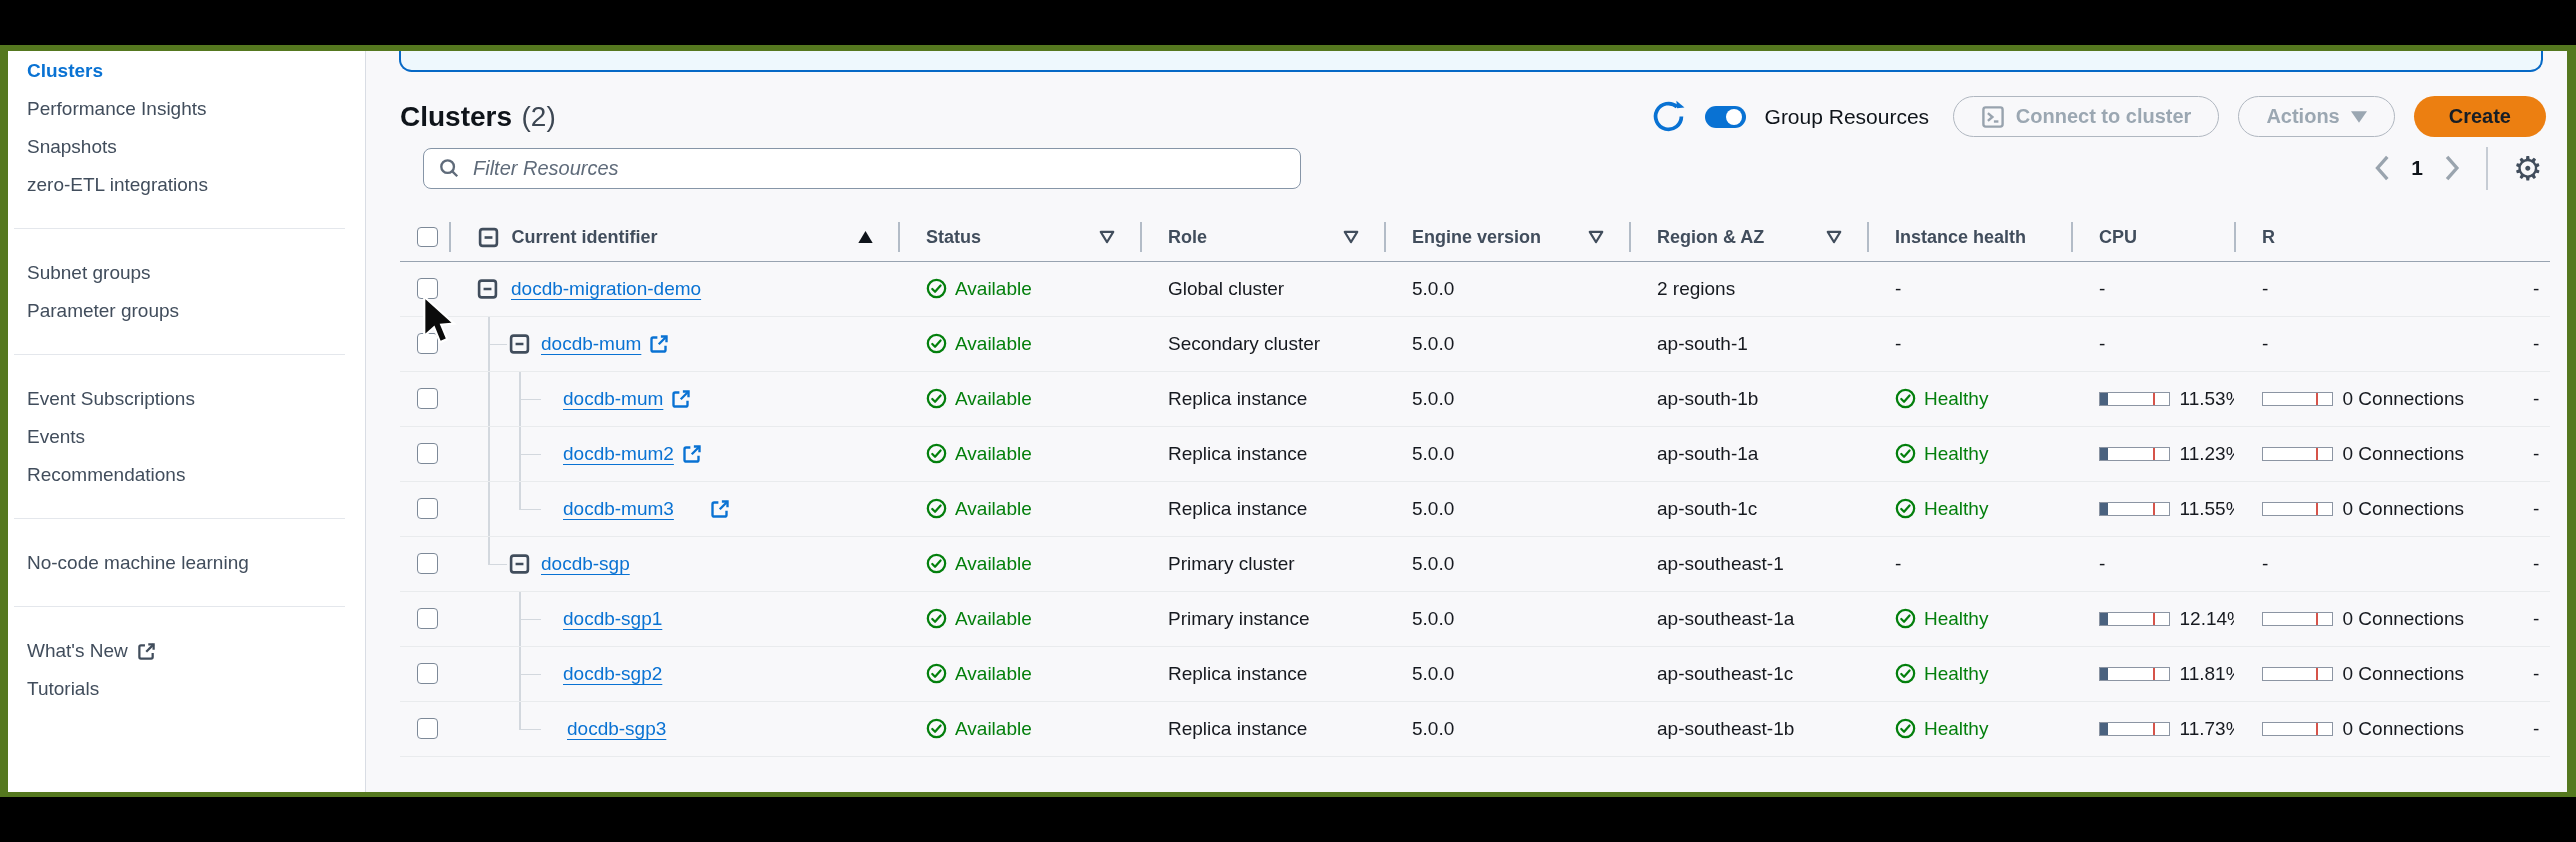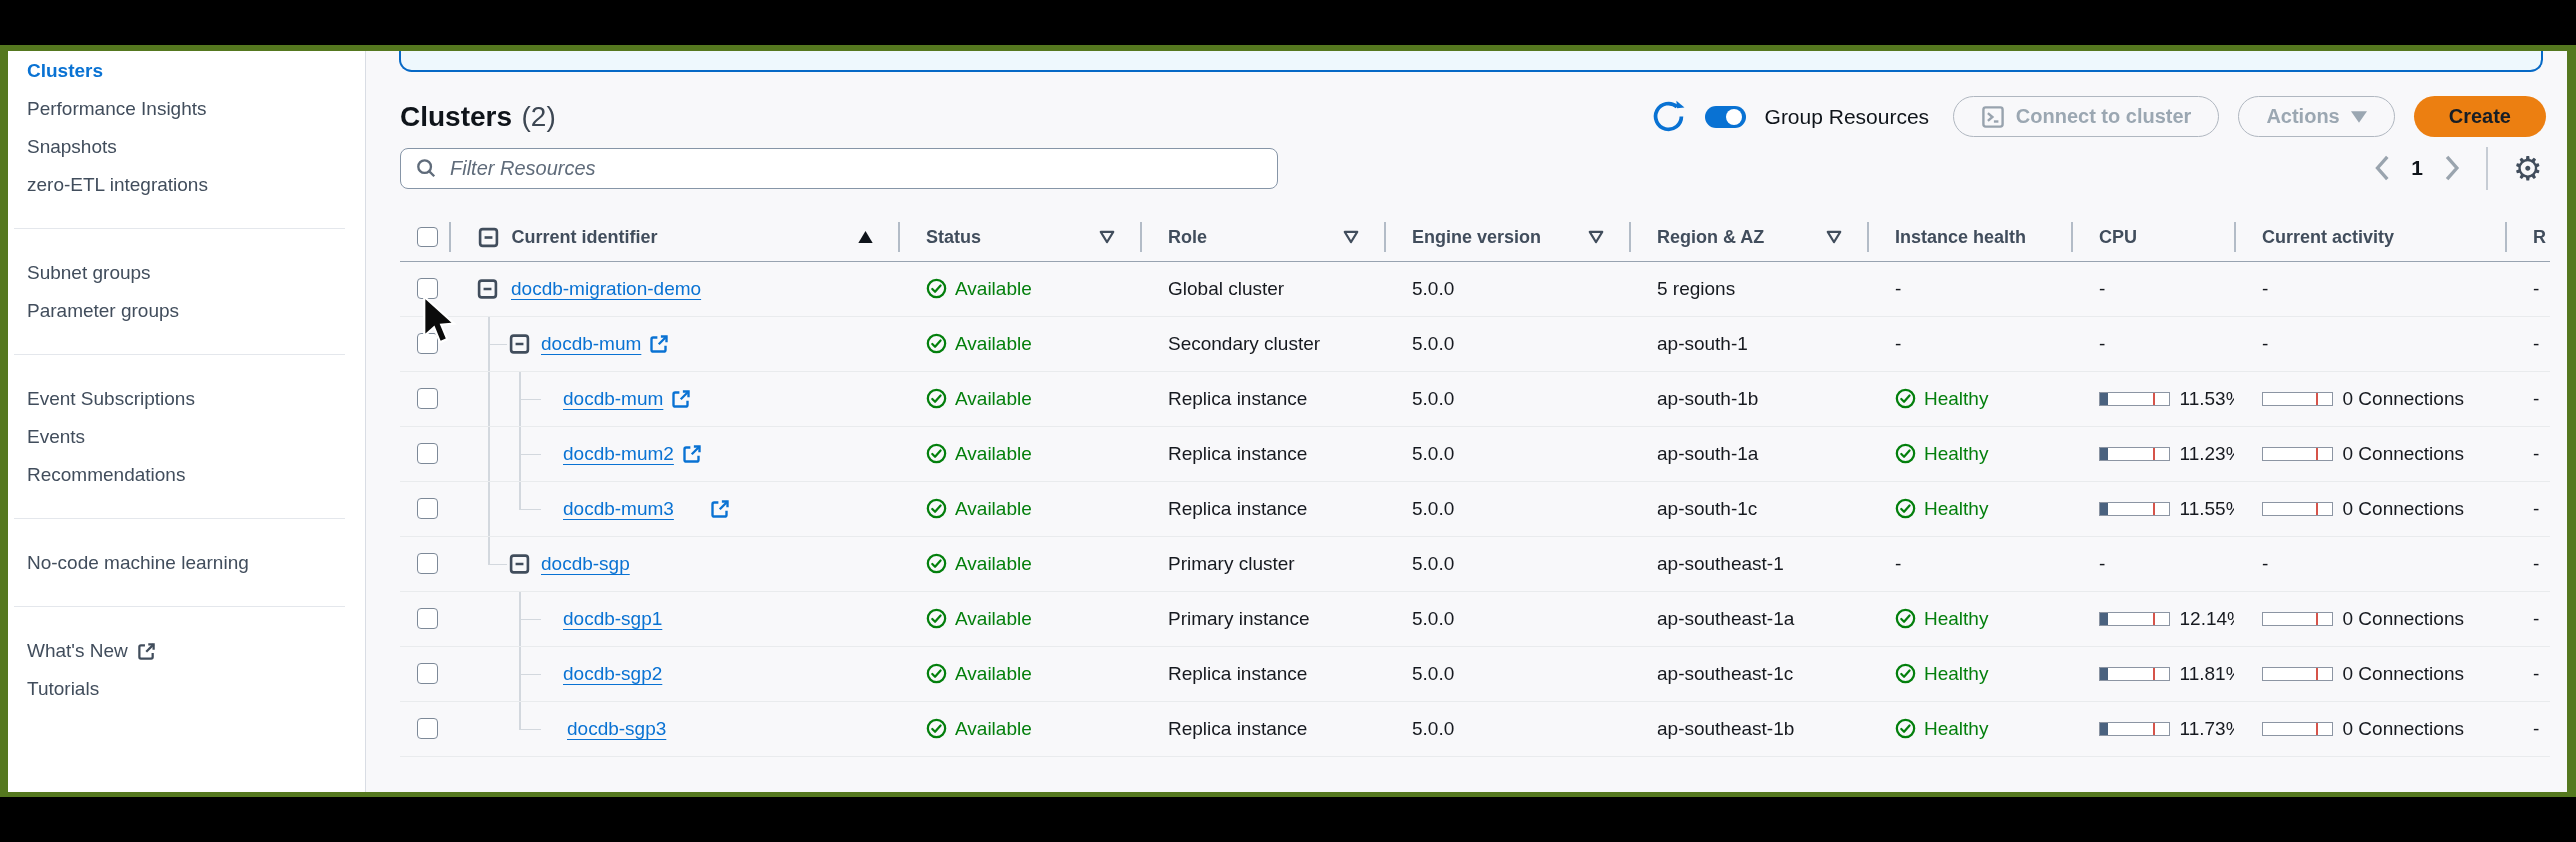--- a/index.html
+++ b/index.html
@@ -21,21 +21,21 @@
   .page-title{font-size:28px;font-weight:bold;color:#0f141a;margin:0;display:flex;gap:9.5px;align-items:baseline;}
   .page-count{font-weight:normal;color:#3d4753;}
   .controls{margin-left:auto;display:flex;align-items:center;gap:19px;}
   .toggle{width:41px;height:22px;border-radius:11px;background:#0972d3;position:relative;flex:none;cursor:pointer;}
   .toggle .knob{position:absolute;right:3.2px;top:3.2px;width:16px;height:16px;border-radius:50%;background:#fff;}
   .group-label{font-size:21px;color:#0f141a;margin-right:4.7px;}
   .btn{height:41px;border-radius:20.5px;border:1.6px solid #b0b7c0;background:transparent;display:flex;align-items:center;justify-content:center;gap:11px;font-size:20px;font-weight:bold;color:#9ba7b2;padding:0 27px;box-sizing:border-box;cursor:pointer;white-space:nowrap;}
   .btn-create{background:#ec7f11;border:none;color:#161d26;padding:0 35px;}
 
   .filter-row{position:absolute;top:96px;left:34px;right:24px;display:flex;align-items:center;}
-  .search{width:878px;height:41px;background:#fff;border:1.6px solid #8695a7;border-radius:8px;display:flex;align-items:center;gap:11px;padding:8px 14px;box-sizing:border-box;}
+  .search{width:878px;height:41px;background:#fff;border:1.6px solid #8695a7;border-radius:8px;display:flex;align-items:center;gap:11px;padding:8px 14px;box-sizing:border-box;margin-left:23px;}
   .search input{border:none;outline:none;background:transparent;flex:1;font-size:20px;font-family:"Liberation Sans",sans-serif;color:#0f141a;}
   .search input::placeholder{font-style:italic;color:#5f6b7a;}
   .pager{margin-left:auto;display:flex;align-items:center;gap:20.5px;}
   .pager .num{font-size:21px;font-weight:bold;color:#0f141a;}
   .pager .pdiv{width:1.6px;height:43px;background:#c6ccd4;margin:0 4.7px;}
   .icon-btn{background:none;border:none;padding:0;display:flex;align-items:center;cursor:pointer;}
 
   
   .table{position:absolute;top:163px;left:34px;width:2150px;}
   .grid-cols{display:grid;grid-template-columns:49px 449px 242px 244px 245px 238px 204px 163px 271px 1fr;}
@@ -237,23 +237,20 @@
                 </svg>
               </span>
           </div>
           <div class="th dv">
               <span>Instance health</span>
             </div>
           <div class="th dv">
               <span>CPU</span>
             </div>
           <div class="th dv">
-              <span>Current activity</span>
-            </div>
-          <div class="th dv">
               <span>R</span>
             </div>
         </div>
         <div class="tbody" id="tbody">
             <div class="trow grid-cols">
               <div class="cell c1">
                 <span class="cb"></span>
               </div>
               <div class="cell c2">
                 <span class="expand" style="left:28px;">
@@ -275,21 +272,21 @@
                   <span>Available</span>
                 </span>
               </div>
               <div class="cell">
                 <span>Global cluster</span>
               </div>
               <div class="cell">
                 <span>5.0.0</span>
               </div>
               <div class="cell">
-                <span>5 regions</span>
+                <span>2 regions</span>
               </div>
               <div class="cell">
                 <span>-</span>
               </div>
               <div class="cell">
                 <span>-</span>
               </div>
               <div class="cell">
                 <span>-</span>
               </div>

